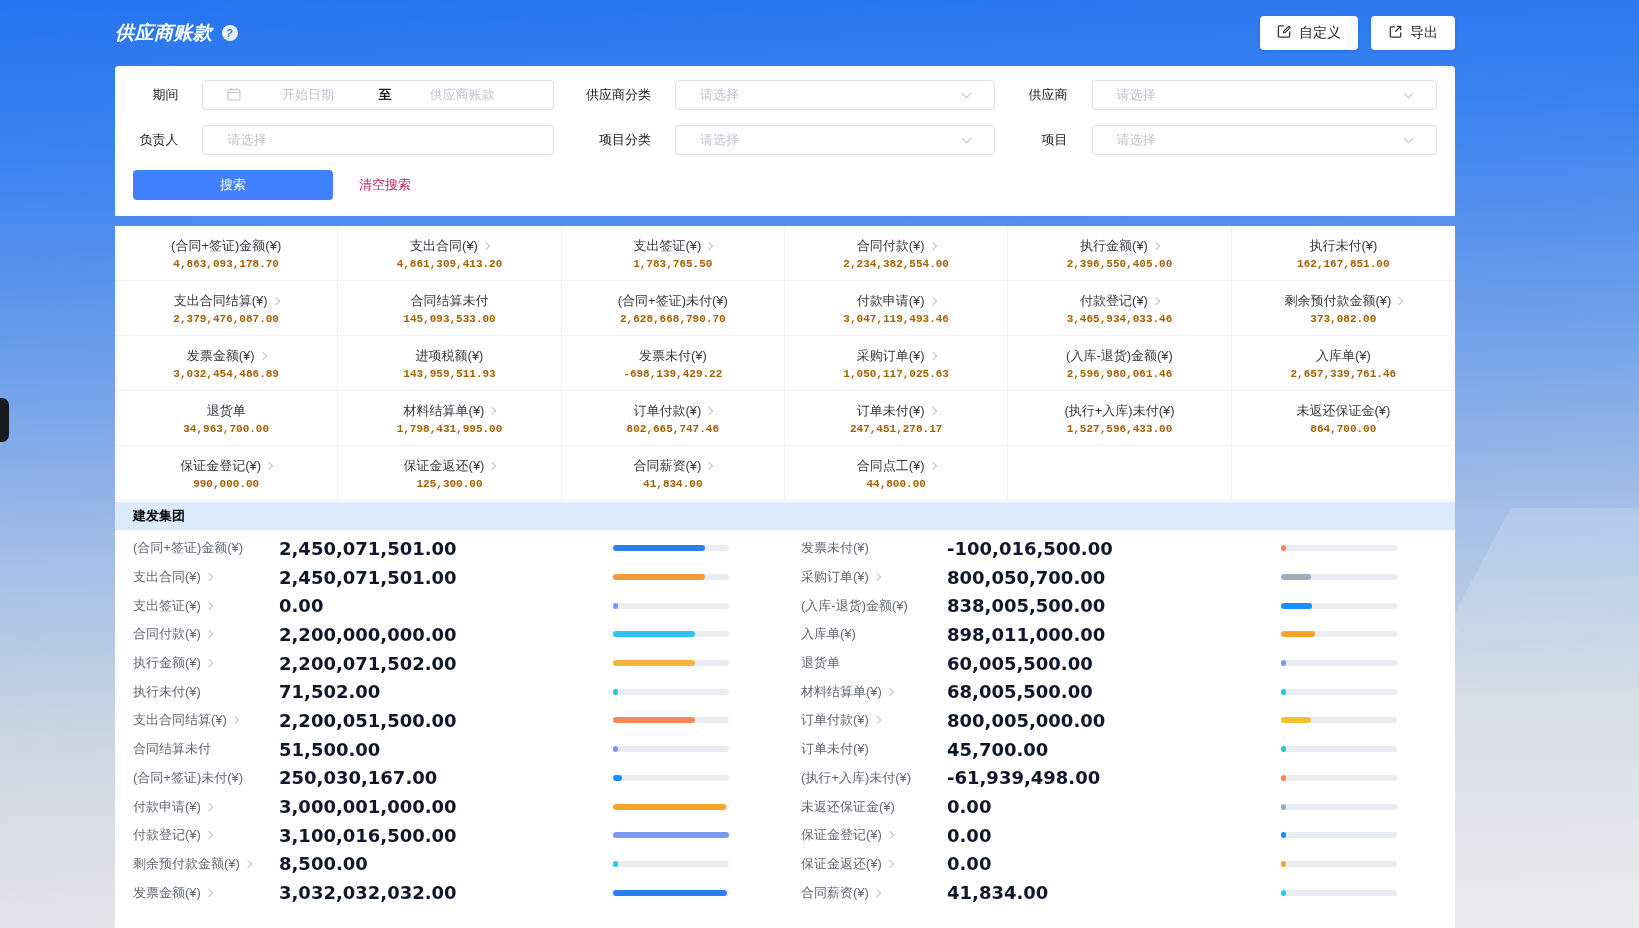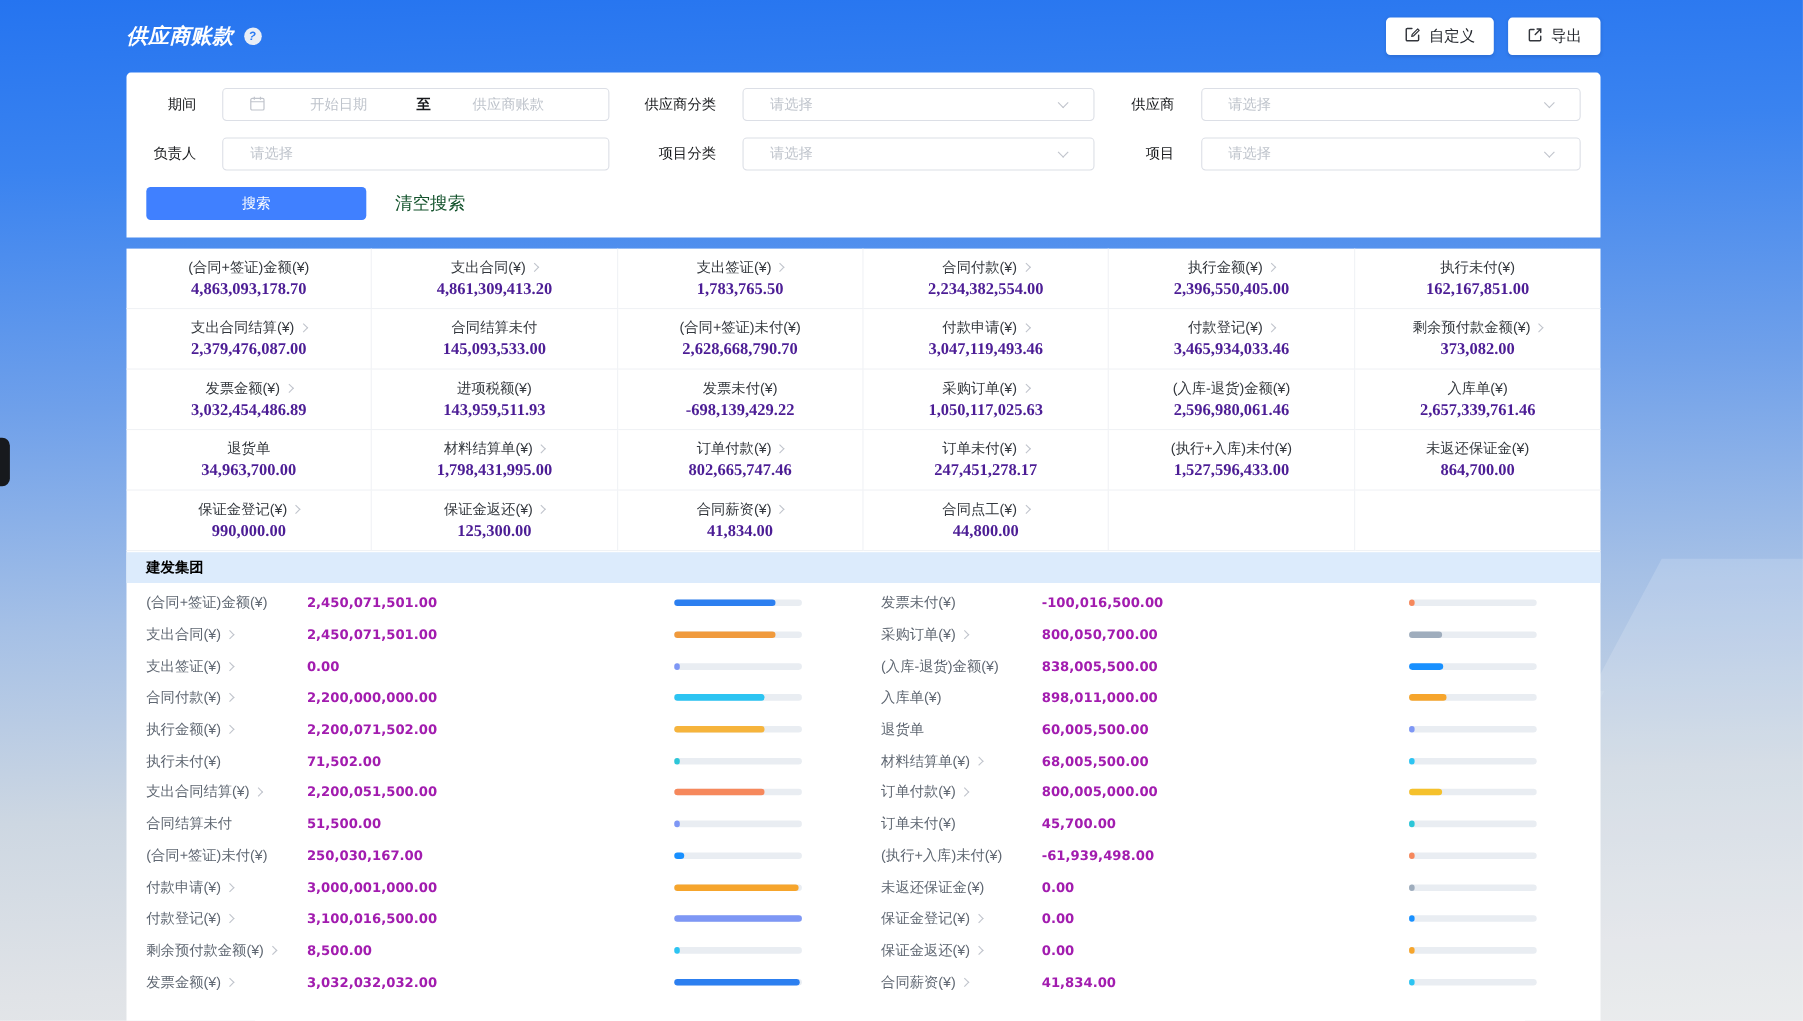--- a/index.html
+++ b/index.html
@@ -27,38 +27,38 @@
   .f-label { font-size:13px; color:#17191c; text-align:right; margin-right:12px; white-space:nowrap; }
   .fl1 { width:48px; } .fl2 { width:90px; } .fl3 { width:64px; }
   .control { height:30px; border:1px solid #dcdfe6; border-radius:4px; display:flex; align-items:center; padding:0 24px; font-size:13px; color:#bfc4cc; background:#fff; cursor:pointer; }
   .fc1 { width:368px; } .fc2 { width:335px; } .fc3 { width:362px; }
   .date-range .ph { flex:1; text-align:center; }
   .date-range .sep { color:#17191c; font-weight:bold; padding:0 4px; }
   .select { justify-content:space-between; }
   .caret { width:7px; height:7px; border-right:1.3px solid #c0c4cc; border-bottom:1.3px solid #c0c4cc; transform:rotate(45deg); margin-top:-4px; flex:none; }
   .btn-row { display:flex; align-items:center; margin-top:2px; }
   .search-btn { width:200px; height:30px; background:#4080ff; color:#fff; font-size:13px; border:none; border-radius:4px; cursor:pointer; font-family:inherit; }
-  .clear-link { margin-left:26px; color:#14532d; font-size:16px; cursor:pointer; text-decoration:none; }
+  .clear-link { margin-left:26px; color:#be185d; font-size:13px; cursor:pointer; text-decoration:none; }
 
   .gap { height:10px; }
 
   .main-card { background:#fff; padding-bottom:80px; }
   #summary-grid { display:grid; grid-template-columns:repeat(6,1fr); }
   .sum-cell { height:55px; border-right:1px solid #f0f2f5; border-bottom:1px solid #f0f2f5; display:flex; flex-direction:column; align-items:center; justify-content:center; gap:3px; }
   .sum-cell:nth-child(6n) { border-right:none; }
   .sum-label-row { display:flex; align-items:center; font-size:13px; color:#33373d; white-space:nowrap; }
-  .sum-value { font-size:15px; font-weight:bold; color:#4c1d95; font-family:Liberation Serif, serif; }
+  .sum-value { font-size:11px; font-weight:bold; color:#a16207; font-family:Liberation Mono, monospace; }
   .chev { width:6px; height:6px; border-top:1.6px solid #c0c4cc; border-right:1.6px solid #c0c4cc; transform:rotate(45deg); display:inline-block; margin-left:5px; flex:none; }
 
   .company-band { height:28px; background:#dcebfc; display:flex; align-items:center; padding:0 18px; margin-top:1px; }
   .company-name { color:#000000; font-weight:bold; font-size:13px; cursor:pointer; }
   .company-cols { display:grid; grid-template-columns:1fr 1fr; column-gap:72px; padding:4px 58px 0 18px; }
   .crow { display:flex; align-items:center; height:28.7px; }
   .crow-label { width:146px; display:flex; align-items:center; font-size:13px; color:#5f6772; white-space:nowrap; flex:none; }
-  .crow-value { flex:1; font-size:12px; font-weight:bold; color:#a21caf; font-family:"DejaVu Sans","Liberation Sans",sans-serif; }
+  .crow-value { flex:1; font-size:18px; font-weight:bold; color:#0f172a; font-family:"DejaVu Sans","Liberation Sans",sans-serif; }
   .bar-track { width:116px; height:6px; border-radius:3px; background:#e9edf2; flex:none; }
   .bar-fill { height:6px; border-radius:3px; min-width:5px; }
 </style>
 </head>
 <body>
 
 <div class="bg-shape s1"></div>
 <div class="bg-shape s2"></div>
 <div class="drawer-handle"></div>
 

